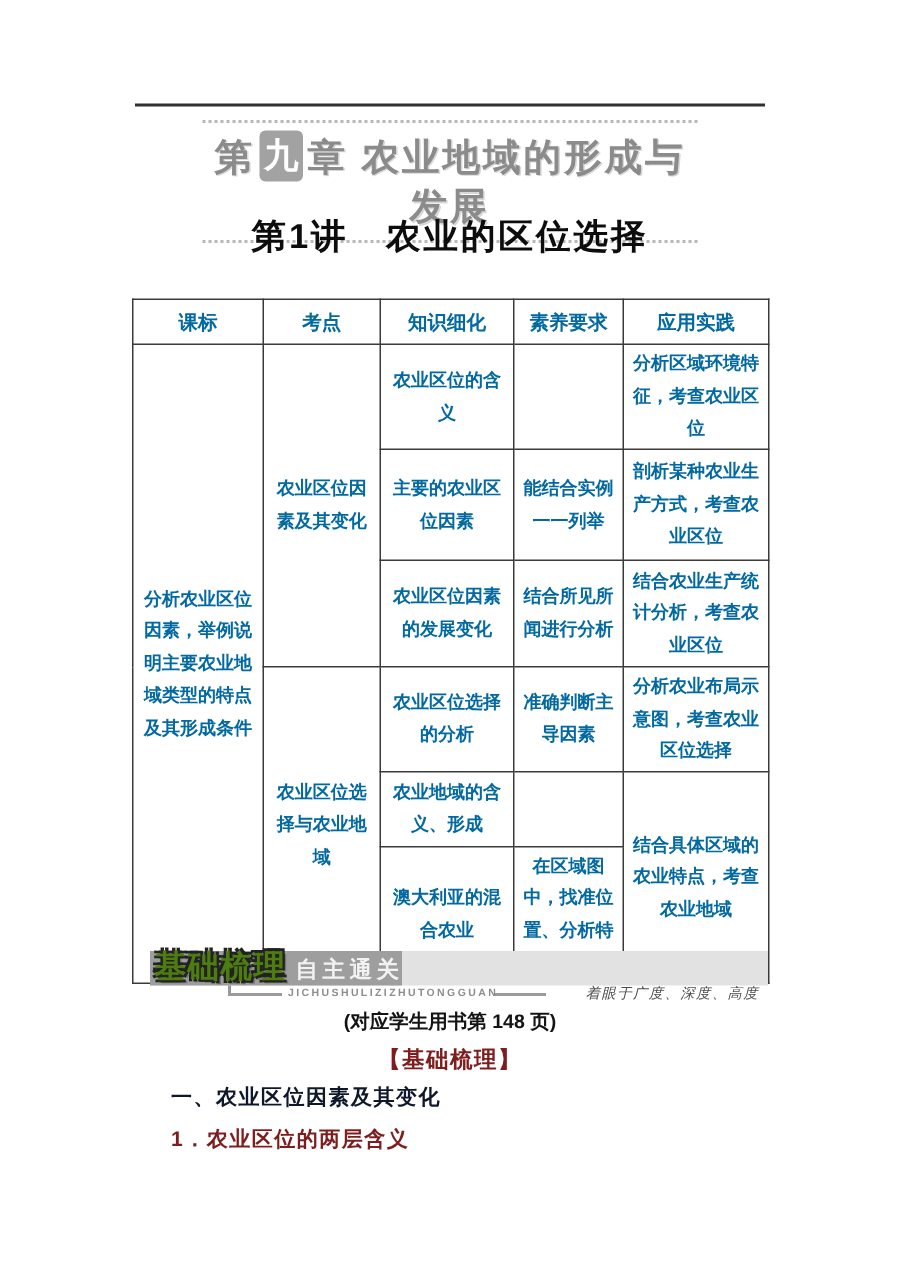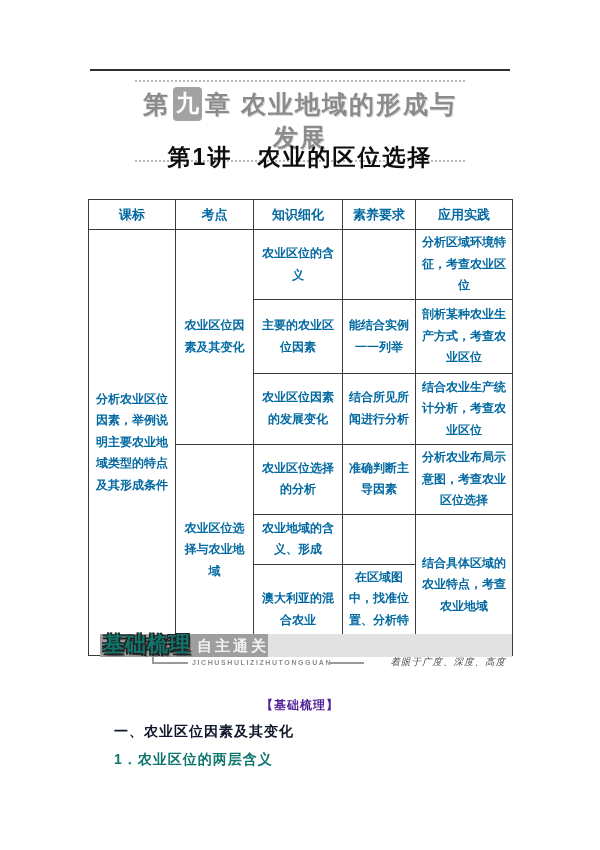--- a/index.html
+++ b/index.html
@@ -42,43 +42,43 @@
     color:#0369a1;word-break:break-all;
   }
   table.overview th{font-size:13px;padding:2px 2px;}
   tr.hdr{height:30px;} tr.r1{height:70px;} tr.r2{height:74px;}
   tr.r3{height:71px;} tr.r4{height:69px;} tr.r5{height:50px;} tr.r6{height:70px;}
 
   
   .strip{position:absolute;left:100px;top:634px;width:412px;height:23px;background:#e2e2e2;}
   .strip-dark{position:absolute;left:0;top:0;width:168px;height:23px;background:#9e9e9e;}
   .strip-title-left{
-    position:absolute;left:3px;top:-4px;font-size:21px;font-weight:bold;color:#0f766e;
+    position:absolute;left:3px;top:-4px;font-size:21px;font-weight:bold;color:#4d7c0f;
     letter-spacing:1px;
     text-shadow:-1.5px -1.5px 0 #222,1.5px -1.5px 0 #222,-1.5px 1.5px 0 #222,1.5px 1.5px 0 #222,2.5px 2.5px 0 #777;
   }
   .strip-title-right{
     position:absolute;left:97px;top:3px;font-size:15px;font-weight:bold;color:#f2f2f2;letter-spacing:3px;
   }
   .strip-slogan{
     position:absolute;right:6px;top:22px;font-size:9.5px;font-style:italic;color:#4d4d4d;letter-spacing:1px;
   }
   .pinyin-tick{position:absolute;left:152px;top:657px;width:2px;height:6px;background:#9a9a9a;}
   .pinyin-line1{position:absolute;left:152px;top:662px;width:36px;height:2px;background:#9a9a9a;}
   .pinyin-text{
     position:absolute;left:192px;top:659px;font-size:7px;font-weight:bold;
     color:#8d8d8d;letter-spacing:1.6px;
   }
   .pinyin-line2{position:absolute;left:330px;top:662px;width:34px;height:2px;background:#9a9a9a;}
 
   
   .page-ref{position:absolute;top:672px;left:0;width:100%;text-align:center;font-size:13px;font-weight:bold;color:#141414;}
-  .section-tag{position:absolute;top:697px;left:0;width:100%;text-align:center;font-size:12px;font-weight:bold;color:#4c1d95;letter-spacing:1px;}
+  .section-tag{position:absolute;top:697px;left:0;width:100%;text-align:center;font-size:15px;font-weight:bold;color:#7f1d1d;letter-spacing:1px;}
   .heading1{position:absolute;top:723px;left:114px;font-size:14px;font-weight:bold;color:#0f172a;letter-spacing:1px;}
-  .heading2{position:absolute;top:751px;left:114px;font-size:14px;font-weight:bold;color:#0f766e;letter-spacing:1px;}
+  .heading2{position:absolute;top:751px;left:114px;font-size:14px;font-weight:bold;color:#7f1d1d;letter-spacing:1px;}
 </style>
 </head>
 <body>
 
 <div class="page">
 
   <div class="top-rule"></div>
 
   <div class="chapter-banner">
     <span class="ch-text">第</span><span class="ch-num">九</span><span class="ch-text">章</span><span class="ch-text">&nbsp;</span><span class="ch-text">农业地域的形成与发展</span>
@@ -143,17 +143,18 @@
     <div class="strip-dark"></div>
     <div class="strip-title-left">基础梳理</div>
     <div class="strip-title-right">自主通关</div>
     <div class="strip-slogan">着眼于广度、深度、高度</div>
   </div>
   <div class="pinyin-tick"></div>
   <div class="pinyin-line1"></div>
   <div class="pinyin-text">JICHUSHULIZIZHUTONGGUAN</div>
   <div class="pinyin-line2"></div>
 
+  <div class="page-ref">(对应学生用书第 148 页)</div>
   <div class="section-tag">【基础梳理】</div>
   <div class="heading1">一、农业区位因素及其变化</div>
   <div class="heading2">1．农业区位的两层含义</div>
 
 </div>
 
 </body></html>

